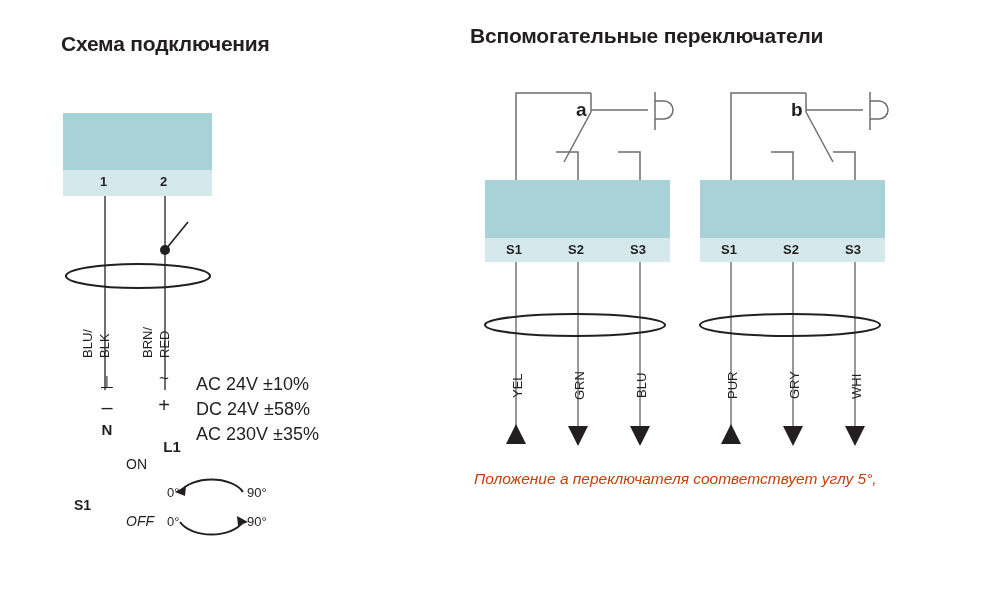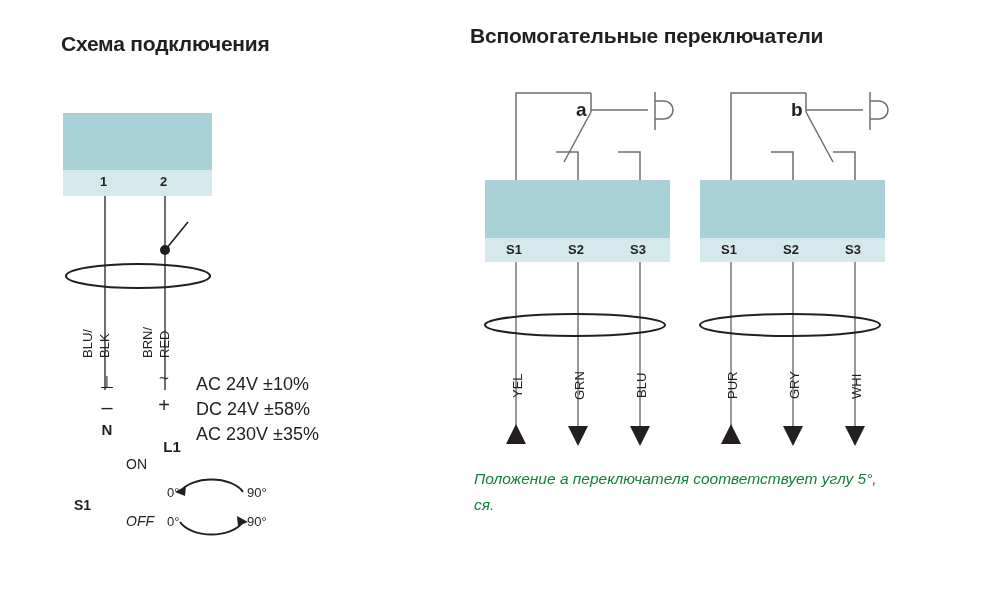--- a/index.html
+++ b/index.html
@@ -59,21 +59,21 @@
     font-size:19px;
     font-weight:bold;
     color:#231f20;
   }
   .caption{
     position:absolute;
     left:474px;top:466px;width:520px;
     font-size:15.5px;
     font-style:italic;
     line-height:26px;
-    color:#15803d;
+    color:#c2410c;
   }
   .s1row{position:absolute;font-size:14px;color:#231f20;white-space:nowrap;}
   .deg{font-size:13px;}
 </style>
 </head>
 <body>
 
 <div class="root">
 
   <div class="h-title" id="title-left">Схема подключения</div>
@@ -207,16 +207,15 @@
   <div class="vlabel" style="left:510px;top:398px;">YEL</div>
   <div class="vlabel" style="left:572px;top:400px;">GRN</div>
   <div class="vlabel" style="left:634px;top:398px;">BLU</div>
 
   <div class="vlabel" style="left:725px;top:399px;">PUR</div>
   <div class="vlabel" style="left:787px;top:399px;">GRY</div>
   <div class="vlabel" style="left:849px;top:399px;">WHI</div>
 
   <div class="caption">
     <div>Положение а переключателя соответствует углу 5°,</div>
-    <div>ся.</div>
   </div>
 
 </div>
 
 </body></html>

